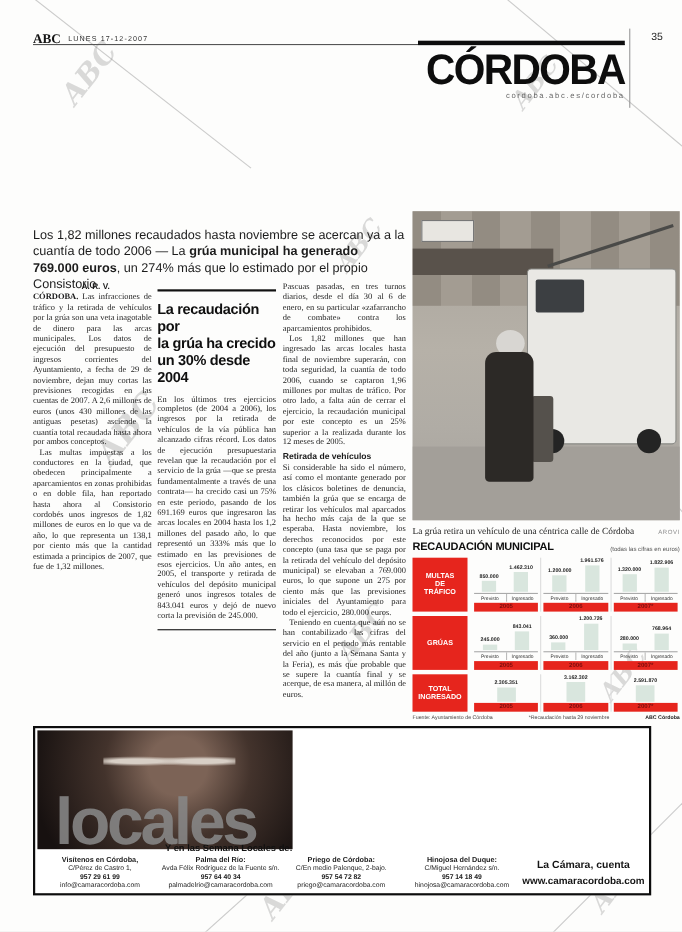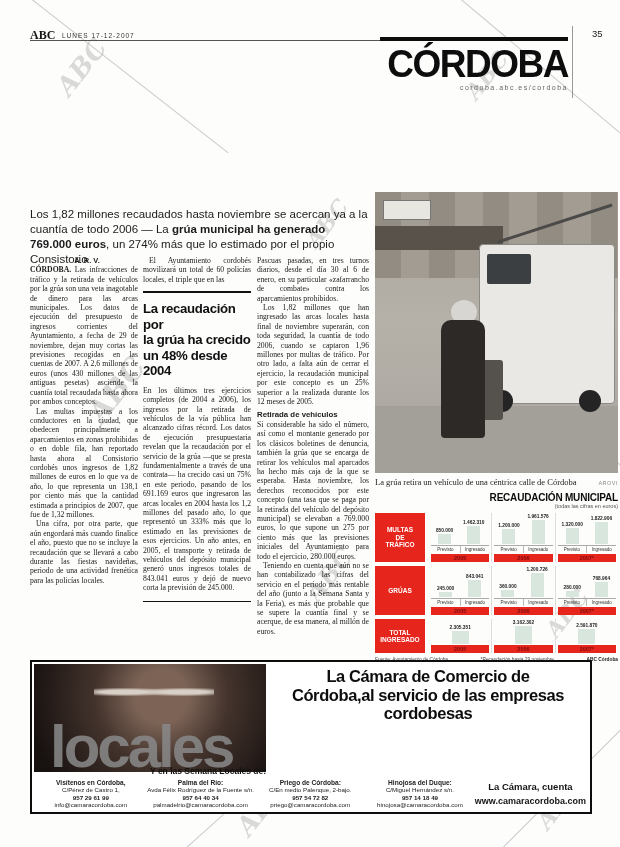--- a/index.html
+++ b/index.html
@@ -56,21 +56,21 @@
   .col3{left:257px;width:112px;}
   .byline{font-family:"Liberation Sans",sans-serif;font-weight:bold;font-size:7.5px;margin:0 0 1px 0;text-align:center;}
   .box-rule{border-top:2px solid #111;margin:7px 0 8px 0;}
   .box-rule2{border-top:1px solid #111;margin:8px 0 0 0;}
   .box-title{margin:0 0 7px 0;font-family:"Liberation Sans",sans-serif;font-weight:bold;
       font-size:13.2px;line-height:15.5px;letter-spacing:-0.3px;white-space:pre-line;text-align:left;color:#0f0f0f;}
   .box-body{text-indent:0!important;}
   .subhead{margin:3px 0 1px 0;font-family:"Liberation Sans",sans-serif;font-weight:bold;font-size:7.8px;text-align:left;}
   
   .chart{position:absolute;left:375px;top:492px;width:243px;font-family:"Liberation Sans",sans-serif;}
-  .c-head{display:flex;justify-content:space-between;align-items:flex-end;margin-bottom:4px;flex-direction:column;}
+  .c-head{display:flex;justify-content:space-between;align-items:flex-end;margin-bottom:4px;}
   .c-title{font-weight:bold;font-size:10px;letter-spacing:-0.2px;color:#0d0d0d;}
   .c-note{font-size:5.5px;color:#555;}
   .c-row{display:flex;margin-bottom:4px;}
   .c-label{width:50px;background:#e6251d;color:#fff;display:flex;flex-direction:column;justify-content:center;
       align-items:center;font-weight:bold;font-size:6.5px;line-height:7.5px;text-align:center;margin-right:4px;}
   .c-groups{flex:1;display:flex;}
   .c-group{flex:1;display:flex;flex-direction:column;padding:0 2px;border-left:1px solid #ddd;}
   .c-group:first-child{border-left:none;}
   .c-bars{display:flex;justify-content:space-around;align-items:flex-end;height:31px;}
   .c-bars-s{height:25px;}
@@ -153,29 +153,27 @@
   </div>
   <div class="caption-row">
     <span class="caption">La grúa retira un vehículo de una céntrica calle de Córdoba</span>
     <span class="credit">AROVI</span>
   </div>
 
   <div class="col col1">
     <p class="byline">A. R. V.</p>
     <p class="noindent"><b>CÓRDOBA.</b><span> Las infracciones de tráfico y la retirada de vehículos por la grúa son una veta inagotable de dinero para las arcas municipales. Los datos de ejecución del presupuesto de ingresos corrientes del Ayuntamiento, a fecha de 29 de noviembre, dejan muy cortas las previsiones recogidas en las cuentas de 2007. A 2,6 millones de euros (unos 430 millones de las antiguas pesetas) asciende la cuantía total recaudada hasta ahora por ambos conceptos.</span></p>
     <p>Las multas impuestas a los conductores en la ciudad, que obedecen principalmente a aparcamientos en zonas prohibidas o en doble fila, han reportado hasta ahora al Consistorio cordobés unos ingresos de 1,82 millones de euros en lo que va de año, lo que representa un 138,1 por ciento más que la cantidad estimada a principios de 2007, que fue de 1,32 millones.</p>
-    <p>Una cifra, por otra parte, que aún engordará más cuando finalice el año, puesto que no se incluye la recaudación que se llevará a cabo durante las fiestas navideñas, periodo de una actividad frenética para las policías locales.</p>
   </div>
 
   <div class="col col2">
-    <p>El Ayuntamiento cordobés movilizará un total de 60 policías locales, el triple que en las</p>
     <div class="box-rule"></div>
     <h2 class="box-title">La recaudación por
 la grúa ha crecido
-un 48% desde 2004</h2>
+un 30% desde 2004</h2>
     <p class="box-body noindent">En los últimos tres ejercicios completos (de 2004 a 2006), los ingresos por la retirada de vehículos de la vía pública han alcanzado cifras récord. Los datos de ejecución presupuestaria revelan que la recaudación por el servicio de la grúa —que se presta fundamentalmente a través de una contrata— ha crecido casi un 75% en este periodo, pasando de los 691.169 euros que ingresaron las arcas locales en 2004 hasta los 1,2 millones del pasado año, lo que representó un 333% más que lo estimado en las previsiones de esos ejercicios. Un año antes, en 2005, el transporte y retirada de vehículos del depósito municipal generó unos ingresos totales de 843.041 euros y dejó de nuevo corta la previsión de 245.000.</p>
     <div class="box-rule2"></div>
   </div>
 
   <div class="col col3">
     <p class="noindent">Pascuas pasadas, en tres turnos diarios, desde el día 30 al 6 de enero, en su particular «zafarrancho de combate» contra los aparcamientos prohibidos.</p>
     <p>Los 1,82 millones que han ingresado las arcas locales hasta final de noviembre superarán, con toda seguridad, la cuantía de todo 2006, cuando se captaron 1,96 millones por multas de tráfico. Por otro lado, a falta aún de cerrar el ejercicio, la recaudación municipal por este concepto es un 25% superior a la realizada durante los 12 meses de 2005.</p>
     <h3 class="subhead">Retirada de vehículos</h3>
     <p class="noindent">Si considerable ha sido el número, así como el montante generado por los clásicos boletines de denuncia, también la grúa que se encarga de retirar los vehículos mal aparcados ha hecho más caja de la que se esperaba. Hasta noviembre, los derechos reconocidos por este concepto (una tasa que se paga por la retirada del vehículo del depósito municipal) se elevaban a 769.000 euros, lo que supone un 275 por ciento más que las previsiones iniciales del Ayuntamiento para todo el ejercicio, 280.000 euros.</p>
     <p>Teniendo en cuenta que aún no se han contabilizado las cifras del servicio en el periodo más rentable del año (junto a la Semana Santa y la Feria), es más que probable que se supere la cuantía final y se acerque, de esa manera, al millón de euros.</p>
@@ -347,23 +345,20 @@
       <span class="cf-credit">ABC Córdoba</span>
     </div>
   </div>
 
   <div class="ad">
     <div class="ad-photo">
       <div class="ad-photo-eyes"></div>
     </div>
     <div class="ad-contigo">locales</div>
     <div class="ad-right">
-      <p class="ad-headline">La Cámara de Comercio de
-Córdoba,al servicio de las empresas
-cordobesas</p>
     </div>
     <div class="ad-antennas">Y en las Semana Locales de:</div>
     <div class="ad-contacts">
       <div class="ad-contact">
         <div class="t">Visítenos en Córdoba,</div>
         <div>C/Pérez de Castro 1,</div>
         <div class="ph">957 29 61 99</div>
         <div>info@camaracordoba.com</div>
       </div>
       <div class="ad-contact">

